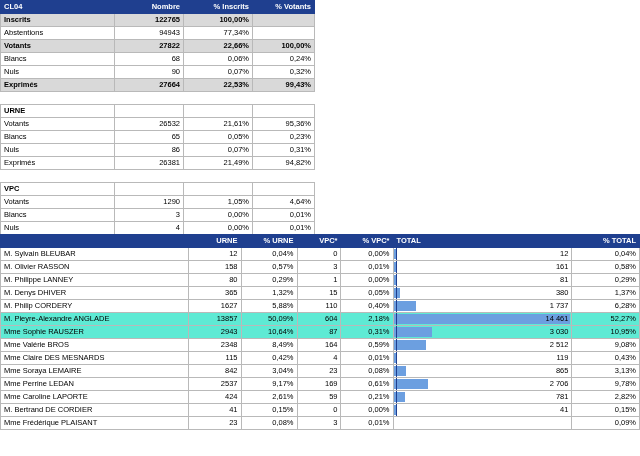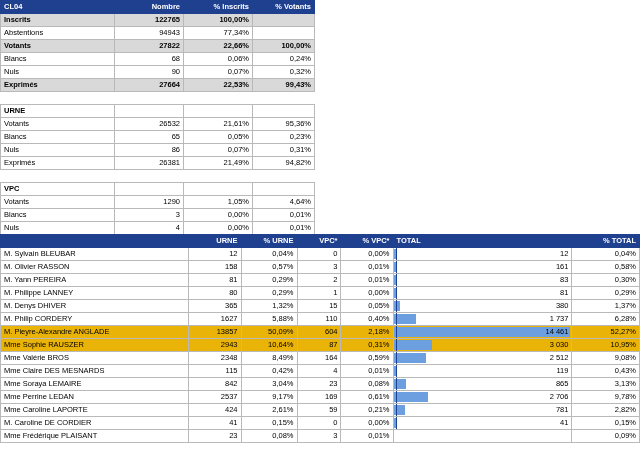--- a/index.html
+++ b/index.html
@@ -30,21 +30,21 @@
   .b-name{width:185px;margin-top:36px;}
   .b-urne{width:47px;}
   .b-purne{width:50px;}
   .b-vpc{width:38px;}
   .b-pvpc{width:46px;}
   .b-total{width:180px;position:relative;}
   .b-ptotal{width:62px;}
   .totalcell{position:relative;padding:0;}
   .totalcell .bar{position:absolute;left:0;top:1px;bottom:1px;background:#6c9fe0;}
   .totalcell .tval{position:relative;display:block;text-align:right;padding-right:3px;line-height:12px;}
-  tr.highlight td{background:#eab308;}
+  tr.highlight td{background:#5eead4;}
   tr.highlight .totalcell .bar{background:#6c9fe0;}
   .tick{position:absolute;left:2px;top:0;bottom:0;width:1px;background:#1f3f8f;}
 </style>
 </head>
 <body>
 
 <div class="sheet">
 
   <table id="top-block">
     <tbody>
@@ -196,33 +196,20 @@
           <td class="num b-vpc">3</td>
           <td class="num b-pvpc">0,01%</td>
           <td class="totalcell b-total">
             <span class="bar" style="width: 3.93721px;"></span>
             <span class="tick"></span>
             <span class="tval">161</span>
           </td>
           <td class="num b-ptotal">0,58%</td>
         </tr>
         <tr>
-          <td class="lbl b-name">M. Yann PEREIRA</td>
-          <td class="num b-urne">81</td>
-          <td class="num b-purne">0,29%</td>
-          <td class="num b-vpc">2</td>
-          <td class="num b-pvpc">0,01%</td>
-          <td class="totalcell b-total">
-            <span class="bar" style="width: 2.99869px;"></span>
-            <span class="tick"></span>
-            <span class="tval">83</span>
-          </td>
-          <td class="num b-ptotal">0,30%</td>
-        </tr>
-        <tr>
           <td class="lbl b-name">M. Philippe LANNEY</td>
           <td class="num b-urne">80</td>
           <td class="num b-purne">0,29%</td>
           <td class="num b-vpc">1</td>
           <td class="num b-pvpc">0,00%</td>
           <td class="totalcell b-total">
             <span class="bar" style="width: 2.97462px;"></span>
             <span class="tick"></span>
             <span class="tval">81</span>
           </td>
@@ -339,21 +326,21 @@
           <td class="num b-vpc">59</td>
           <td class="num b-pvpc">0,21%</td>
           <td class="totalcell b-total">
             <span class="bar" style="width: 11.3973px;"></span>
             <span class="tick"></span>
             <span class="tval">781</span>
           </td>
           <td class="num b-ptotal">2,82%</td>
         </tr>
         <tr>
-          <td class="lbl b-name">M. Caroline DE CORDIER</td>
+          <td class="lbl b-name">M. Bertrand DE CORDIER</td>
           <td class="num b-urne">41</td>
           <td class="num b-purne">0,15%</td>
           <td class="num b-vpc">0</td>
           <td class="num b-pvpc">0,00%</td>
           <td class="totalcell b-total">
             <span class="bar" style="width: 2.49333px;"></span>
             <span class="tick"></span>
             <span class="tval">41</span>
           </td>
           <td class="num b-ptotal">0,15%</td>

